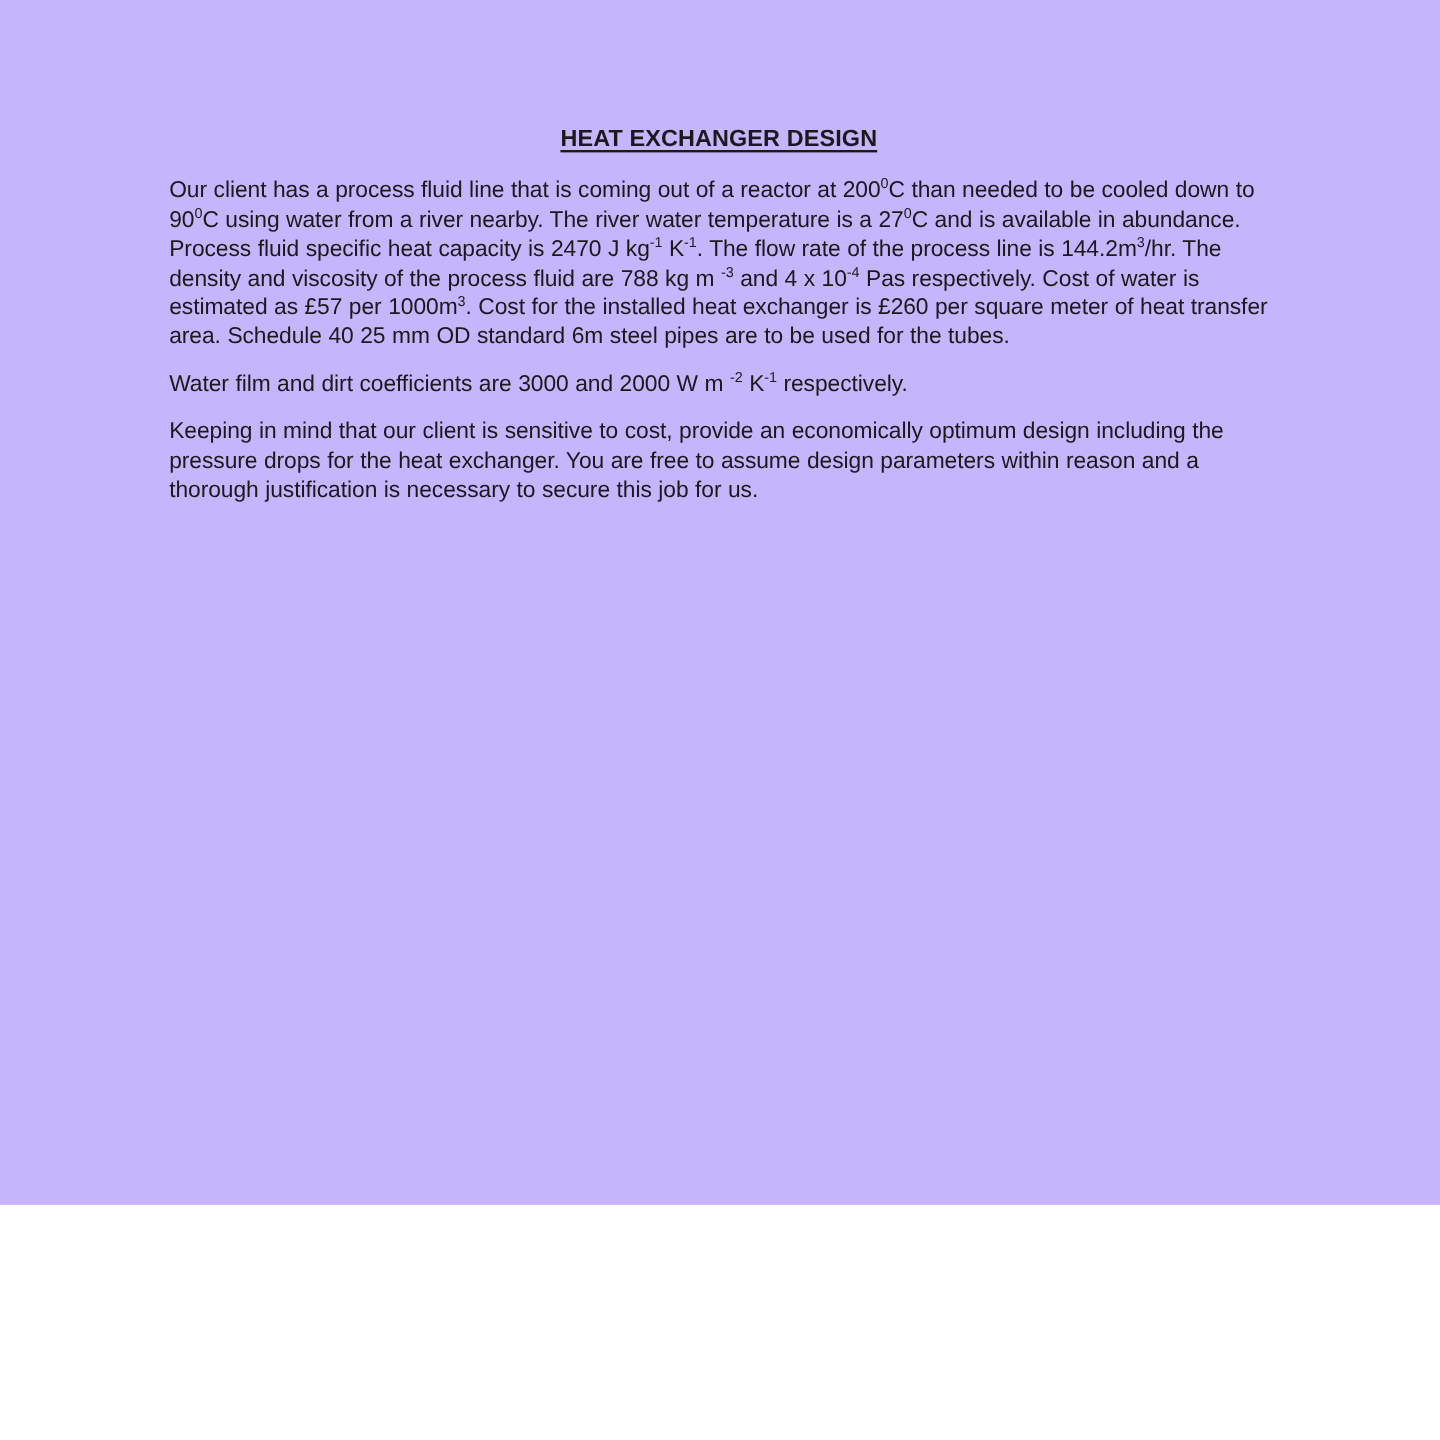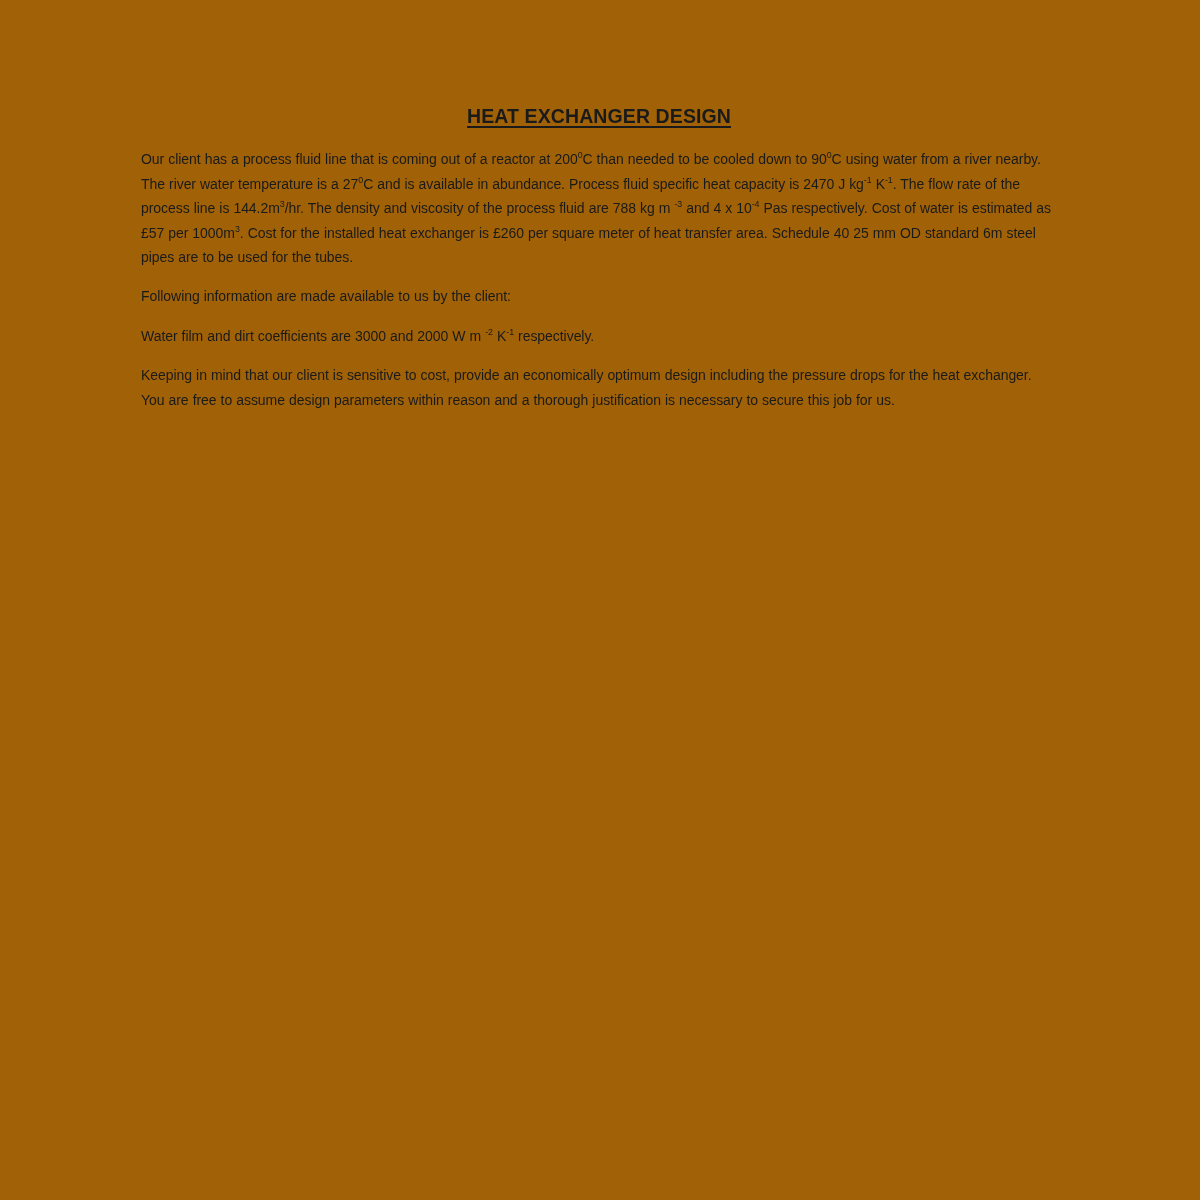--- a/index.html
+++ b/index.html
@@ -9,22 +9,22 @@
   }
   body {
     width: 1200px;
     height: 1200px;
     font-family: "Liberation Sans", sans-serif;
     color: #1a1a1a;
     overflow: hidden;
   }
   .page {
     width: 1200px;
-    height: 1200px;
-    background: #a16207;
+    height: 1004px;
+    background: #c4b5fd;
     position: relative;
     box-sizing: border-box;
   }
   .content {
     position: absolute;
     left: 141px;
     top: 104px;
     width: 916px;
   }
   .doc-title {
@@ -35,21 +35,21 @@
     margin: 0 0 19px 0;
     line-height: 1.25;
   }
   .doc-title .title-text {
     text-decoration: underline;
     text-underline-offset: 3px;
     text-decoration-thickness: 2px;
   }
   p.para {
     margin: 4px 0 15px 0;
-    font-size: 14px;
+    font-size: 19px;
     line-height: 24.4px;
     text-align: left;
     letter-spacing: -0.05px;
     word-spacing: 0.2px;
   }
   p.para:last-child {
     margin-bottom: 0;
   }
   sup {
     font-size: 0.63em;
@@ -60,19 +60,18 @@
 </head>
 <body style="background: rgb(255, 255, 255); color: rgb(26, 26, 26);">
 
 <div class="page">
   <div class="content">
 
     <h1 class="doc-title"><span class="title-text">HEAT EXCHANGER DESIGN </span></h1>
 
     <div>
         <p class="para">Our client has a process fluid line that is coming out of a reactor at 200<sup>0</sup>C than needed to be cooled down to 90<sup>0</sup>C using water from a river nearby. The river water temperature is a 27<sup>0</sup>C and is available in abundance. Process fluid specific heat capacity is 2470 J kg<sup>-1</sup> K<sup>-1</sup>. The flow rate of the process line is 144.2m<sup>3</sup>/hr. The density and viscosity of the process fluid are 788 kg m <sup>-3</sup> and 4 x 10<sup>-4</sup> Pas respectively. Cost of water is estimated as £57 per 1000m<sup>3</sup>. Cost for the installed heat exchanger is £260 per square meter of heat transfer area. Schedule 40 25 mm OD standard 6m steel pipes are to be used for the tubes.</p>
-        <p class="para">Following information are made available to us by the client:</p>
         <p class="para">Water film and dirt coefficients are 3000 and 2000 W m <sup>-2</sup> K<sup>-1</sup> respectively.</p>
         <p class="para">Keeping in mind that our client is sensitive to cost, provide an economically optimum design including the pressure drops for the heat exchanger. You are free to assume design parameters within reason and a thorough justification is necessary to secure this job for us.</p>
       </div>
 
   </div>
 </div>
 
 </body></html>

